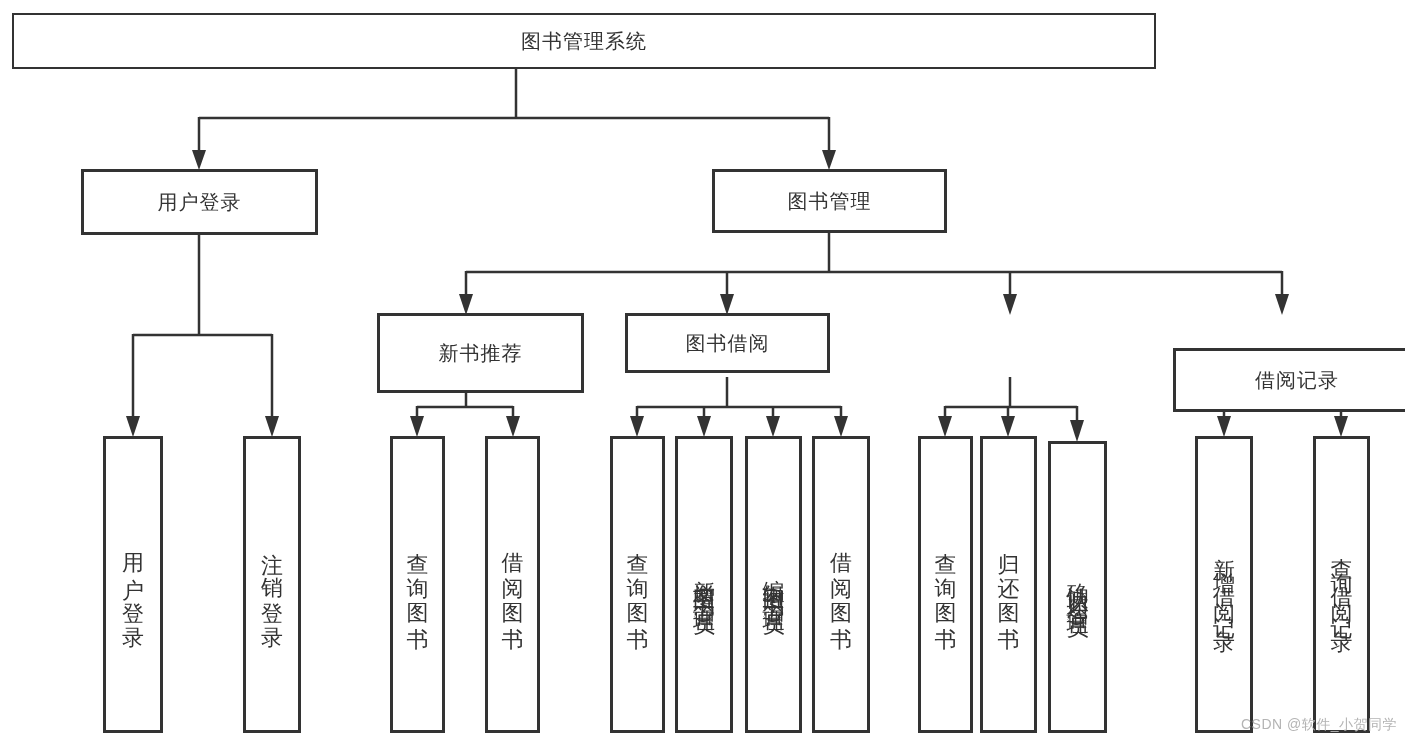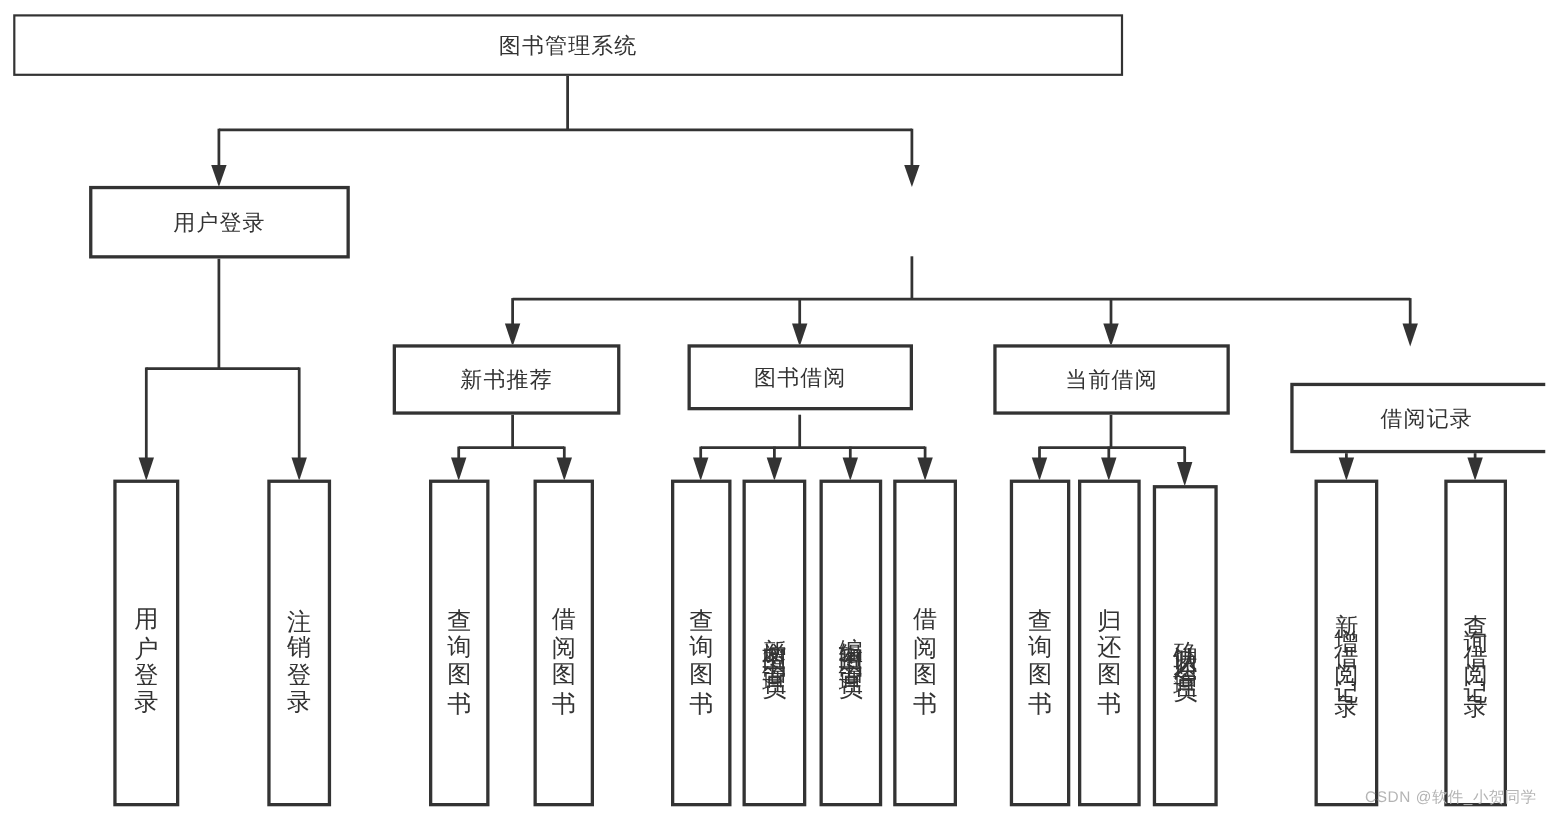--- a/index.html
+++ b/index.html
@@ -123,27 +123,27 @@
     <g>
       <line x1="1282" y1="377" x2="1282" y2="407"></line>
       <line x1="1224" y1="407" x2="1341" y2="407"></line>
       <line x1="1224" y1="406" x2="1224" y2="417"></line>
       <polygon points="1217,416 1231,416 1224,437"></polygon>
       <line x1="1341" y1="406" x2="1341" y2="417"></line>
       <polygon points="1334,416 1348,416 1341,437"></polygon>
     </g>
   </svg>
 
-  <div class="node hbox root" style="left:12px; top:13px; width:1009px; height:56px;">图书管理系统</div>
+  <div class="node hbox root" style="left:12px; top:13px; width:1144px; height:56px;">图书管理系统</div>
 
   <div class="node hbox" style="left:81px; top:169px; width:237px; height:66px;">用户登录</div>
+  <div class="node hbox" style="left:712px; top:169px; width:235px; height:64px;">图书管理</div>
 
-  <div class="node hbox" style="left:357px; top:313px; width:207px; height:64px;">新书推荐</div>
+  <div class="node hbox" style="left:377px; top:313px; width:207px; height:80px;">新书推荐</div>
   <div class="node hbox" style="left:625px; top:313px; width:205px; height:60px;">图书借阅</div>
-  <div class="node hbox" style="left:903px; top:313px; width:215px; height:64px;">当前借阅</div>
   <div class="node hbox" style="left:1173px; top:313px; width:248px; height:64px;margin-top:35px;">借阅记录</div>
 
   <div class="node vbox v-short" style="left:103px; top:436px; width:60px; height:297px;">用户登录</div>
   <div class="node vbox v-short" style="left:243px; top:436px; width:58px; height:297px;">注销登录</div>
 
   <div class="node vbox v-short" style="left:390px; top:436px; width:55px; height:297px;">查询图书</div>
   <div class="node vbox v-short" style="left:485px; top:436px; width:55px; height:297px;">借阅图书</div>
 
   <div class="node vbox v-short" style="left:610px; top:436px; width:55px; height:297px;">查询图书</div>
   <div class="node vbox v-long" style="left:675px; top:436px; width:58px; height:297px;">新增图书（管理员）</div>

